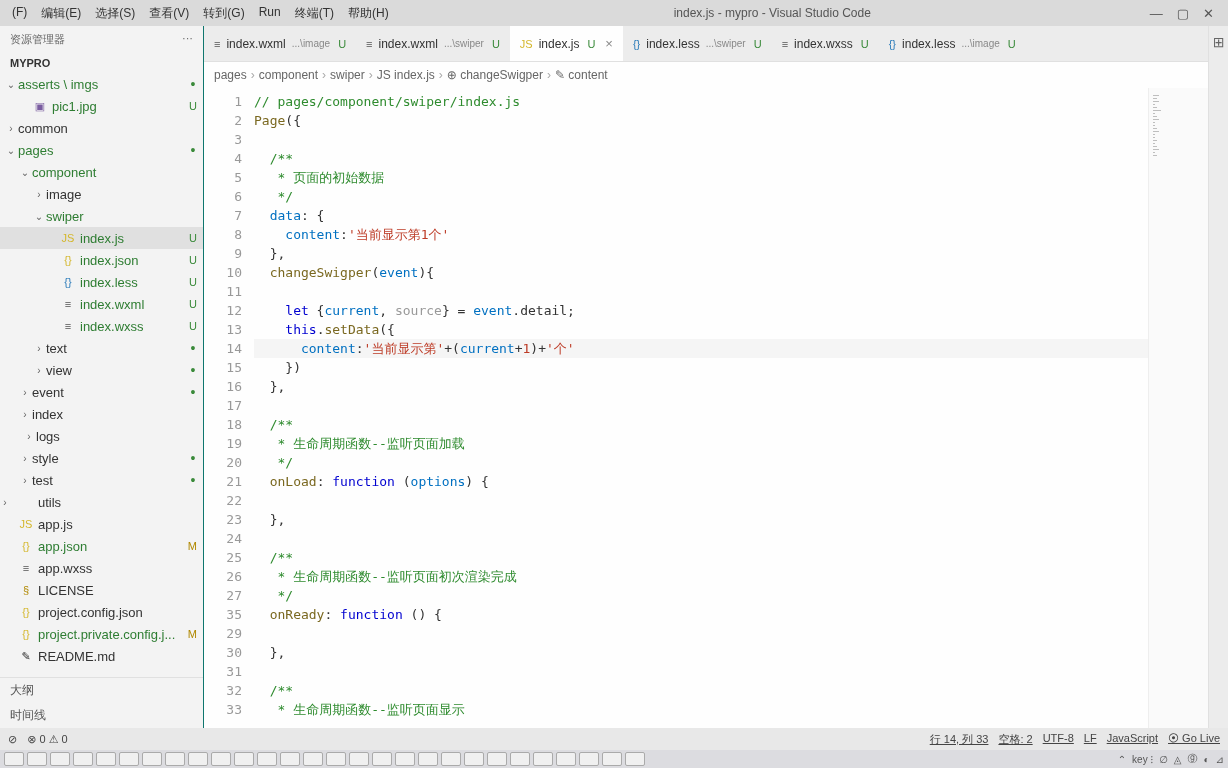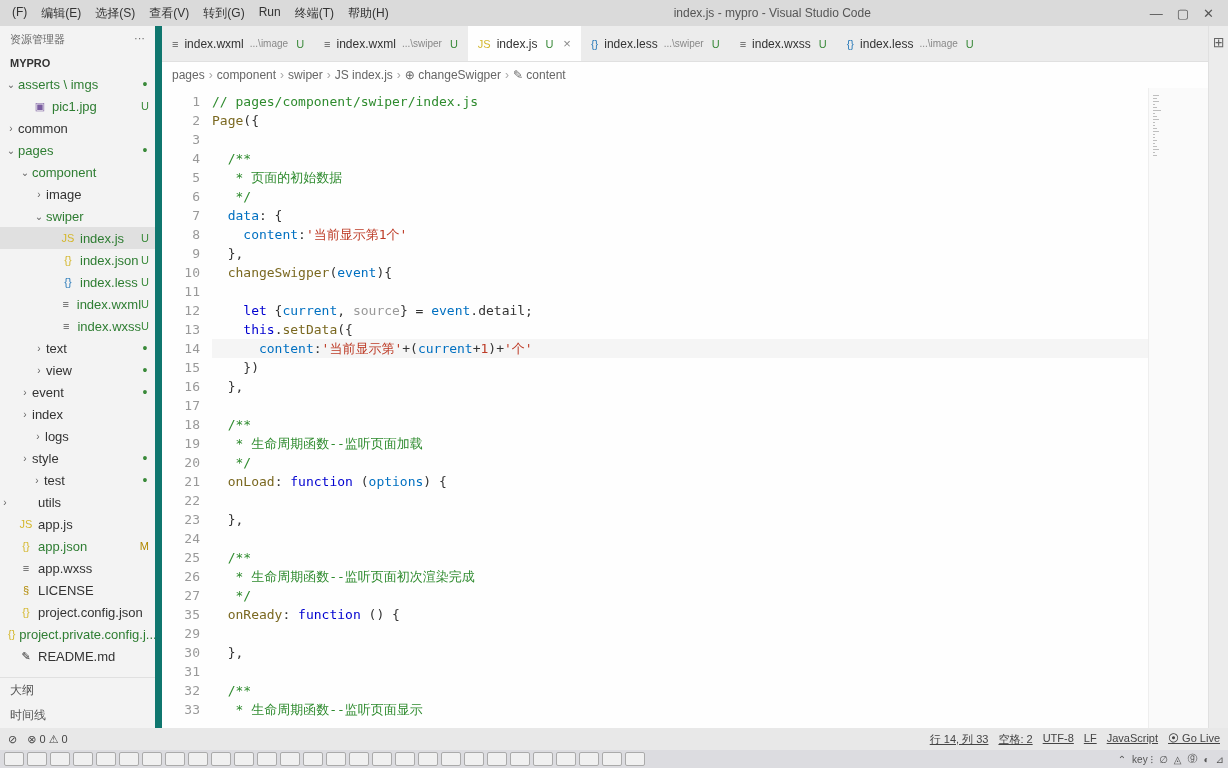--- a/index.html
+++ b/index.html
@@ -3,21 +3,21 @@
 <meta charset="utf-8">
 <style>
 * { margin: 0; padding: 0; box-sizing: border-box; }
 body { font-family: "Segoe UI", "Microsoft YaHei", sans-serif; font-size: 13px; background: #f3f3f3; color: #333; overflow: hidden; width: 1228px; height: 768px; }
 .menubar { height: 26px; background: #dadada; display: flex; align-items: center; padding: 0 6px; }
 .menubar .menu-items { display: flex; gap: 2px; }
 .menubar .menu-item { padding: 2px 6px; cursor: pointer; font-size: 12px; }
 .menubar .title { flex: 1; text-align: center; color: #555; font-size: 12px; }
 .menubar .win-controls { display: flex; gap: 14px; color: #555; padding-right: 8px; }
 .main { display: flex; height: calc(100% - 26px - 40px); }
-.sidebar { width: 162px; background: #f3f3f3; border-right: 7px solid #0f766e; display: flex; flex-direction: column; overflow: hidden; }
+.sidebar { width: 204px; background: #f3f3f3; border-right: 1px solid #0f766e; display: flex; flex-direction: column; overflow: hidden; }
 .sb-header { display: flex; justify-content: space-between; padding: 6px 10px; font-size: 11px; color: #666; }
 .sb-project { font-size: 11px; font-weight: bold; padding: 4px 10px; color: #333; }
 .tree { flex: 1; overflow: auto; font-size: 13px; }
 .tree-row { display: flex; align-items: center; height: 22px; padding-right: 6px; cursor: pointer; white-space: nowrap; }
 .tree-row.active { background: #e0e0e0; }
 .tw { display: inline-block; width: 10px; text-align: center; color: #666; font-size: 10px; margin-right: 2px; }
 .tw.chev::before { content: "›"; }
 .tw.chev.open::before { content: "⌄"; }
 .ticon { width: 16px; text-align: center; margin-right: 4px; font-size: 11px; }
 .ticon.js { color: #d4b72c; }
@@ -168,30 +168,30 @@
         </div>
         <div class="tree-row" style="padding-left: 20px;">
           <span class="tw chev "></span>
           <span style="color:#333">event</span>
           <span class="dot">•</span>
         </div>
         <div class="tree-row" style="padding-left: 20px;">
           <span class="tw chev "></span>
           <span style="color:#333">index</span>
         </div>
-        <div class="tree-row" style="padding-left: 33px;">
+        <div class="tree-row" style="padding-left: 24px;">
           <span class="tw chev "></span>
           <span style="color:#333">logs</span>
         </div>
         <div class="tree-row" style="padding-left: 20px;">
           <span class="tw chev "></span>
           <span style="color:#333">style</span>
           <span class="dot">•</span>
         </div>
-        <div class="tree-row" style="padding-left: 32px;">
+        <div class="tree-row" style="padding-left: 20px;">
           <span class="tw chev "></span>
           <span style="color:#333">test</span>
           <span class="dot">•</span>
         </div>
         <div class="tree-row" style=" gap: 26px;">
           <span class="tw chev "></span>
           <span style="color:#333">utils</span>
         </div>
         <div class="tree-row" style="padding-left: 6px;">
           <span class="tw"></span>

